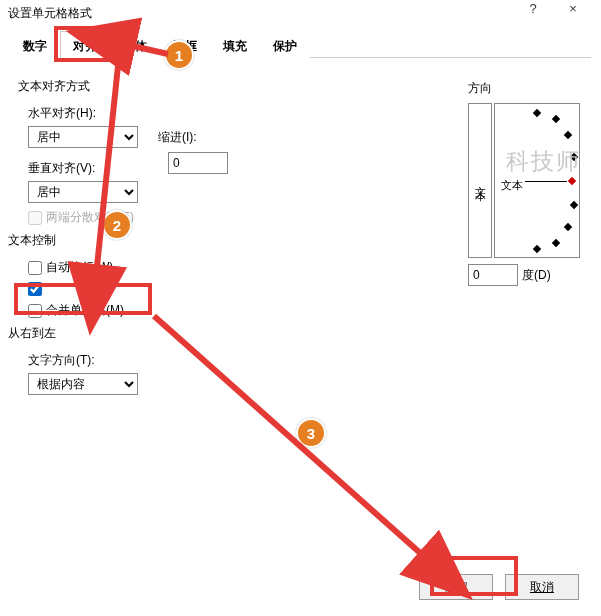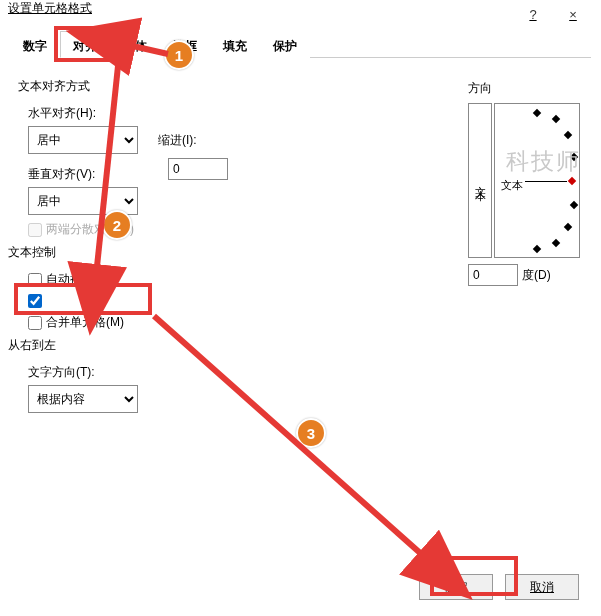--- a/index.html
+++ b/index.html
@@ -1,30 +1,30 @@
 <!DOCTYPE html>
 <html><head>
 <meta charset="utf-8">
 <style>
 * { box-sizing: border-box; margin: 0; padding: 0; font-family: "Microsoft YaHei", "SimSun", sans-serif; font-size: 12px; }
 body { background: #fff; width: 601px; height: 616px; overflow: hidden; position: relative; }
 
-.titlebar { height: 30px; display: flex; align-items: flex-start; padding: 0 8px; text-decoration: underline; }
+.titlebar { height: 30px; display: flex; align-items: flex-end; padding: 8px 8px; }
 .titlebar .title { flex: 1; font-size: 12px; }
 .titlebar .win-btn { width: 40px; height: 28px; display: flex; align-items: center; justify-content: center; font-size: 13px; color: #333; }
 
 .tabs { display: flex; border-bottom: 1px solid #ccc; margin: 0 10px; height: 28px; position: relative; }
 .tab { padding: 6px 12px 5px; border: 1px solid transparent; border-bottom: none; background: #fff; position: relative; top: 1px; font-weight: bold; }
 .tab.active { border-color: #ccc; border-bottom: 1px solid #fff; }
 
 .content { padding: 14px 18px; }
 .section-label { margin-bottom: 10px; margin-top: 6px; }
 .field-row { display: flex; align-items: center; margin-bottom: 6px; margin-left: 10px; }
 .field-label { margin-bottom: 4px; margin-left: 10px; }
-select.combo { width: 110px; height: 28px; border: 1px solid #888; background: #fff; padding: 0 4px; }
+select.combo { width: 110px; height: 22px; border: 1px solid #888; background: #fff; padding: 0 4px; }
 input.spin { width: 60px; height: 22px; border: 1px solid #888; padding: 0 4px; }
 
 .checkbox-row { display: flex; align-items: center; margin-left: 10px; margin-bottom: 6px; }
 .checkbox-row input[type=checkbox] { width: 14px; height: 14px; margin-right: 4px; accent-color: #0066cc; }
 .checkbox-row.disabled { color: #aaa; }
 .checkbox-row.disabled input[type=checkbox] { accent-color: #ccc; }
 
 .direction-panel { position: absolute; right: 18px; top: 80px; width: 115px; }
 .direction-panel .lbl { margin-bottom: 6px; }
 .orient-box { display: flex; gap: 2px; margin-bottom: 6px; }

